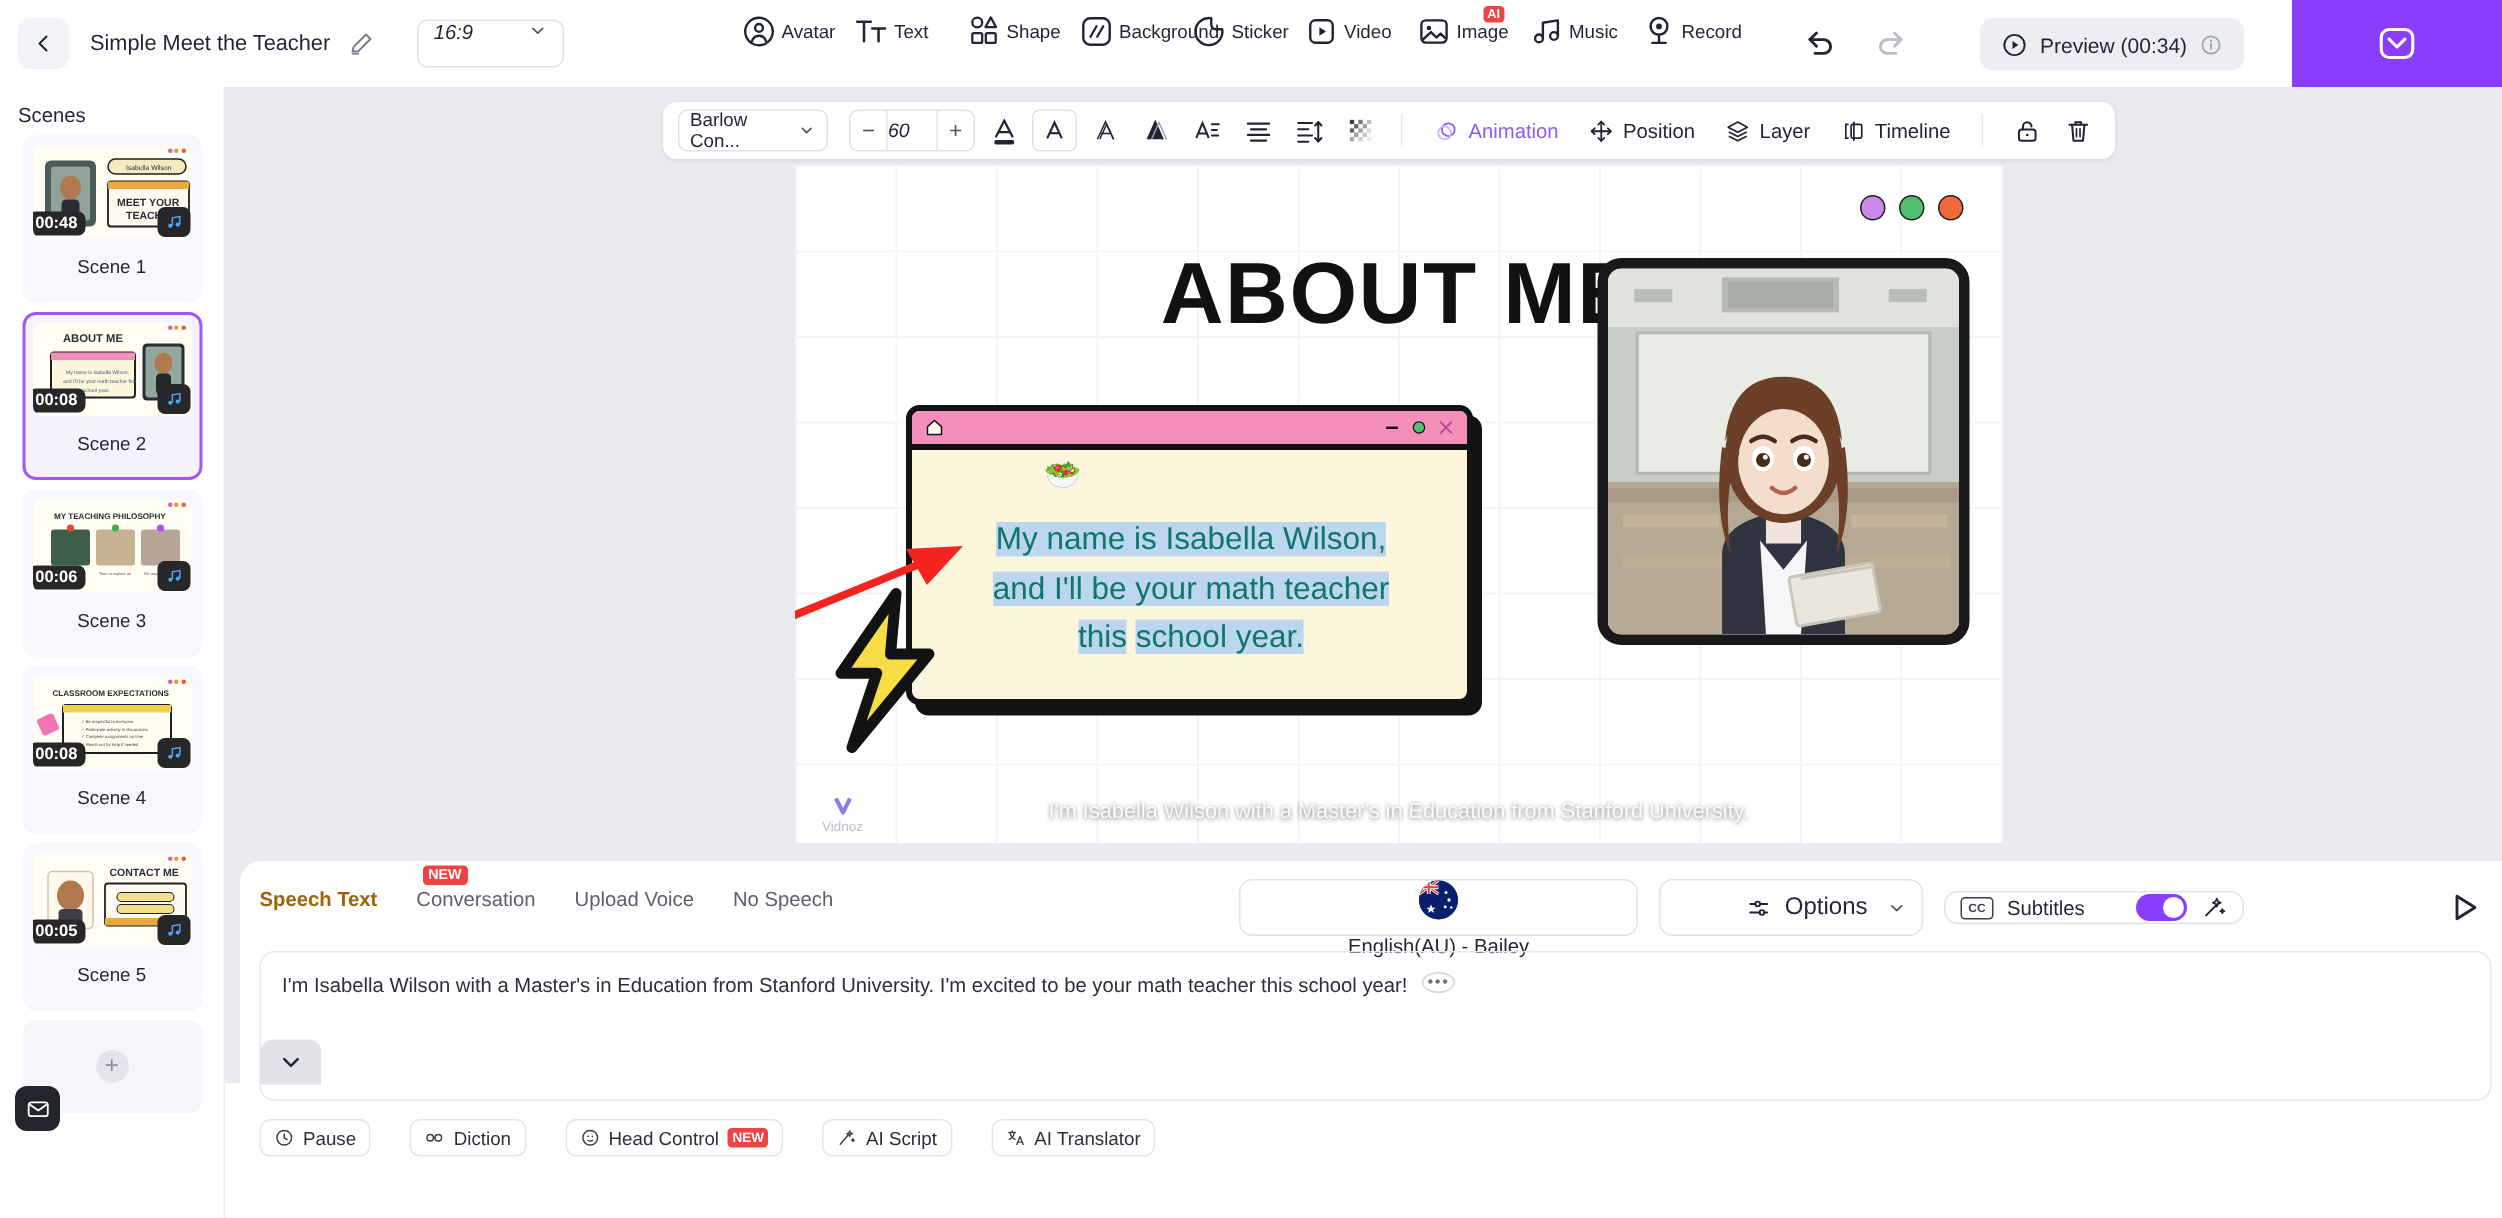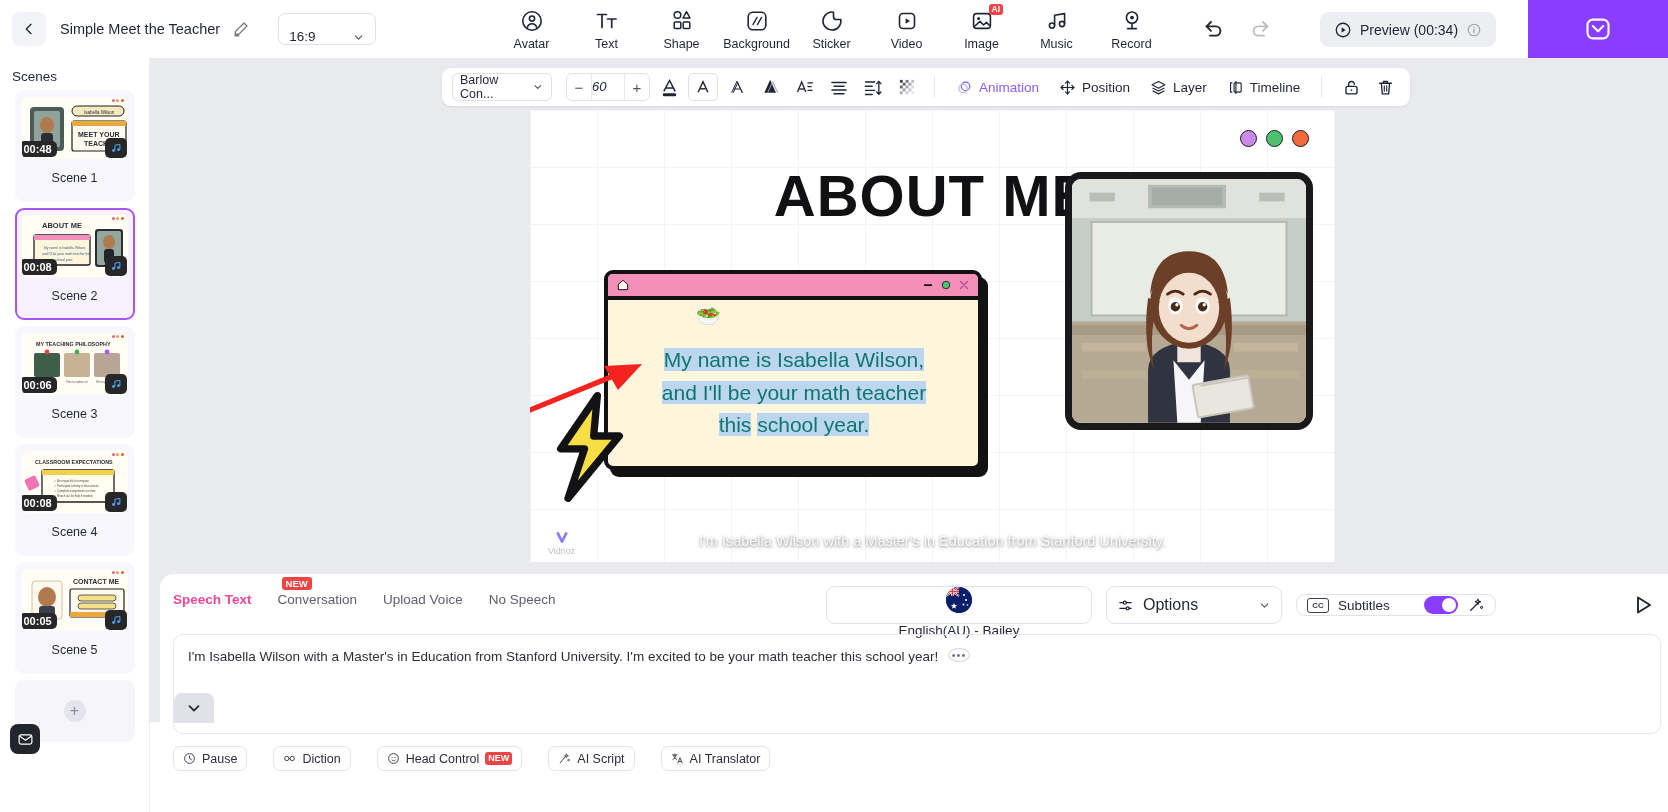--- a/index.html
+++ b/index.html
@@ -20,26 +20,26 @@
   }
   .back-btn {
     width: 34px; height: 34px; margin-left: 12px; border-radius: 8px;
     background: #f2f3f6; display: flex; align-items: center; justify-content: center;
     cursor: pointer;
   }
   .proj-title { margin-left: 14px; font-size: 14.5px; color: #1f2437; }
   .pencil-icon { margin-left: 12px; width: 18px; height: 18px; cursor: pointer; opacity: .75; }
   .ratio-select {
     margin-left: 28px; width: 98px; height: 32px; border: 1px solid #dfe1e6;
-    border-radius: 7px; display: flex; align-items: flex-end; justify-content: space-between;
-    padding: 0 10px; font-size: 13.5px; cursor: pointer; background:#fff;
+    border-radius: 7px; display: flex; align-items: flex-start; justify-content: space-between;
+    padding: 0 10px; font-size: 13.5px; cursor: pointer; background:#fff;font-style:italic;
   }
   .tools { position: absolute; left: 494px; top: 4px; display: flex; gap: 0px; }
   .tool {
-    width: 75px; display: flex; flex-direction: column; align-items: center;
+    width: 75px; display: flex; flex-direction: row; align-items: center;
     gap: 3px; cursor: pointer; position: relative; padding-top: 4px; text-align: right;
   }
   .tool .ti { height: 26px; display: flex; align-items: center; justify-content: center; }
   .tool .tl { font-size: 12.5px; color: #1f2437; }
   .ai-badge {
     position: absolute; top: 0px; right: 16px; background: #ef4444; color: #fff;
     font-size: 8.5px; font-weight: bold; border-radius: 3px; padding: 1px 3px;
     line-height: 1.1;
   }
   .undo-redo { position: absolute; left: 1200px; top: 14px; display: flex; gap: 18px; }
@@ -194,21 +194,21 @@
     align-items: center; justify-content: center; cursor: pointer; z-index: 25;
   }
 
   
   .bottom-panel {
     position: absolute; left: 160px; top: 574px; width: 1508px; height: 238px;
     background: #ffffff; border-radius: 14px 0 0 0;
   }
   .tabs { display: flex; align-items: center; gap: 26px; padding: 18px 0 0 13px; }
   .tab { font-size: 13.5px; color: #5c6070; cursor: pointer; position: relative; }
-  .tab.active { color: #ec4899; font-weight: bold; }
+  .tab.active { color: #a16207; font-weight: bold; }
   .new-badge {
     position: absolute; top: -15px; left: 4px; background: #ef4444; color: #fff;
     font-size: 9.5px; font-weight: bold; border-radius: 3px; padding: 1px 4px; line-height: 1.2;
   }
   .voice-row { position: absolute; top: 12px; left: 666px; display: flex; align-items: center; gap: 14px; }
   .voice-pill {
     width: 266px; height: 38px; border: 1px solid #e2e3e8; border-radius: 9px;
     display: flex; align-items: center; padding: 0 10px; gap: 10px; cursor: pointer; flex-direction: column;
   }
   .flag {
@@ -216,22 +216,22 @@
     position: relative; background: #0a1f6b;
   }
   .voice-name { font-size: 13.5px; flex: 1; }
   .dots-btn {
     width: 22px; height: 22px; border-radius: 50%; border: 1px solid #d4d5da;
     display: flex; align-items: center; justify-content: center; cursor: pointer;
     font-size: 11px; color: #6b7280; letter-spacing: 1px;
   }
   .options-pill {
     width: 176px; height: 38px; border: 1px solid #e2e3e8; border-radius: 9px;
-    display: flex; align-items: center; padding: 0 10px; gap: 27px; cursor: pointer;
-    justify-content: space-between;
+    display: flex; align-items: center; padding: 0 10px; gap: 13px; cursor: pointer;
+    justify-content: flex-end;
   }
   .subs-pill {
     width: 200px; height: 22px; border: 1px solid #e2e3e8; border-radius: 9px;
     display: flex; align-items: center; padding: 0 10px; gap: 9px; cursor: pointer;
   }
   .cc-box {
     width: 22px; height: 15px; border: 1.6px solid #3b3f4c; border-radius: 3px;
     font-size: 8px; display: flex; align-items: center; justify-content: center;
     font-weight: bold; color: #3b3f4c;
   }

